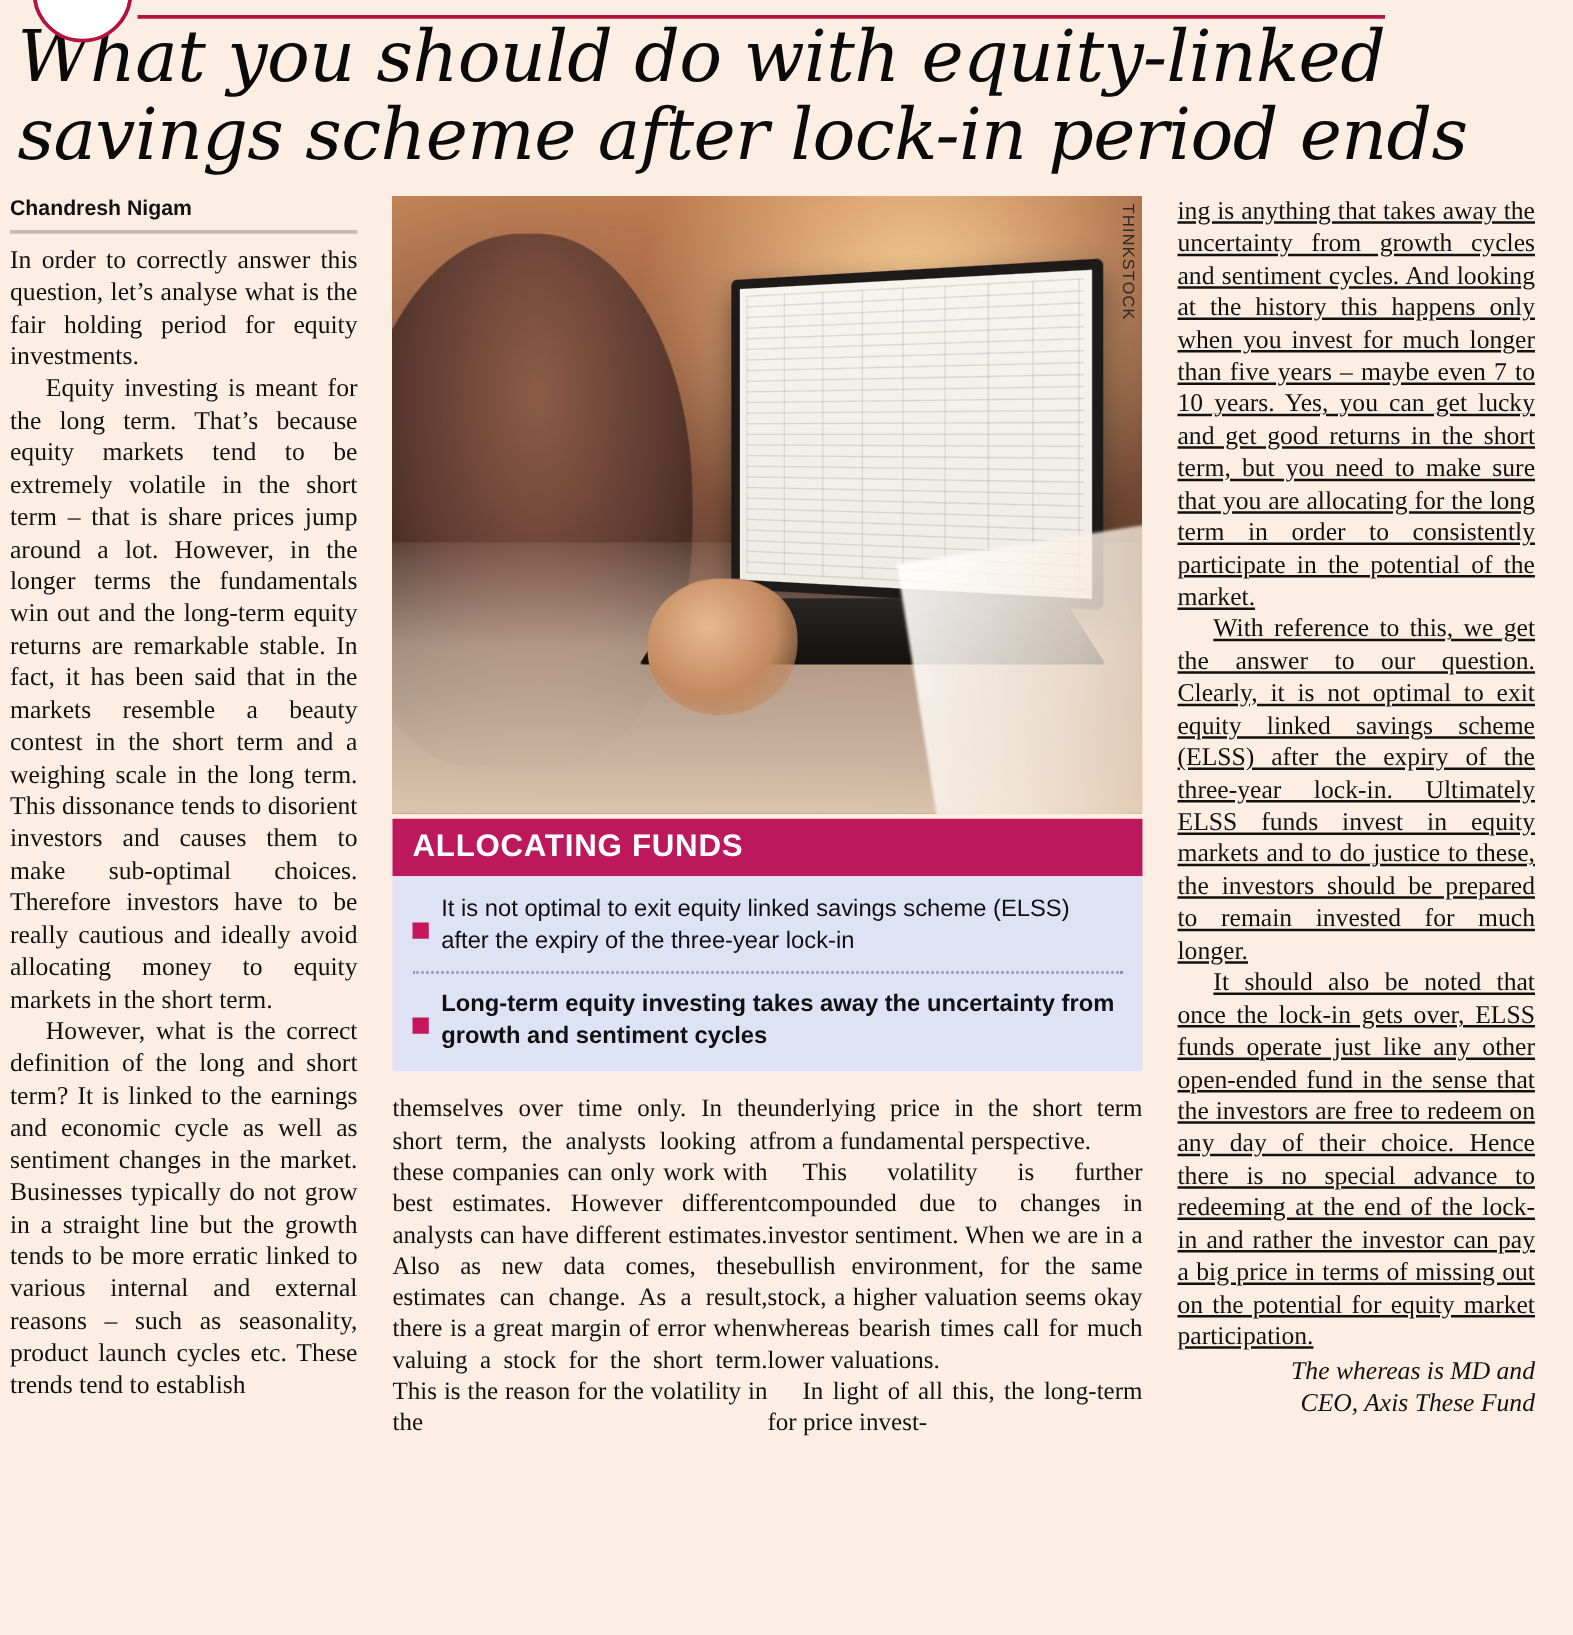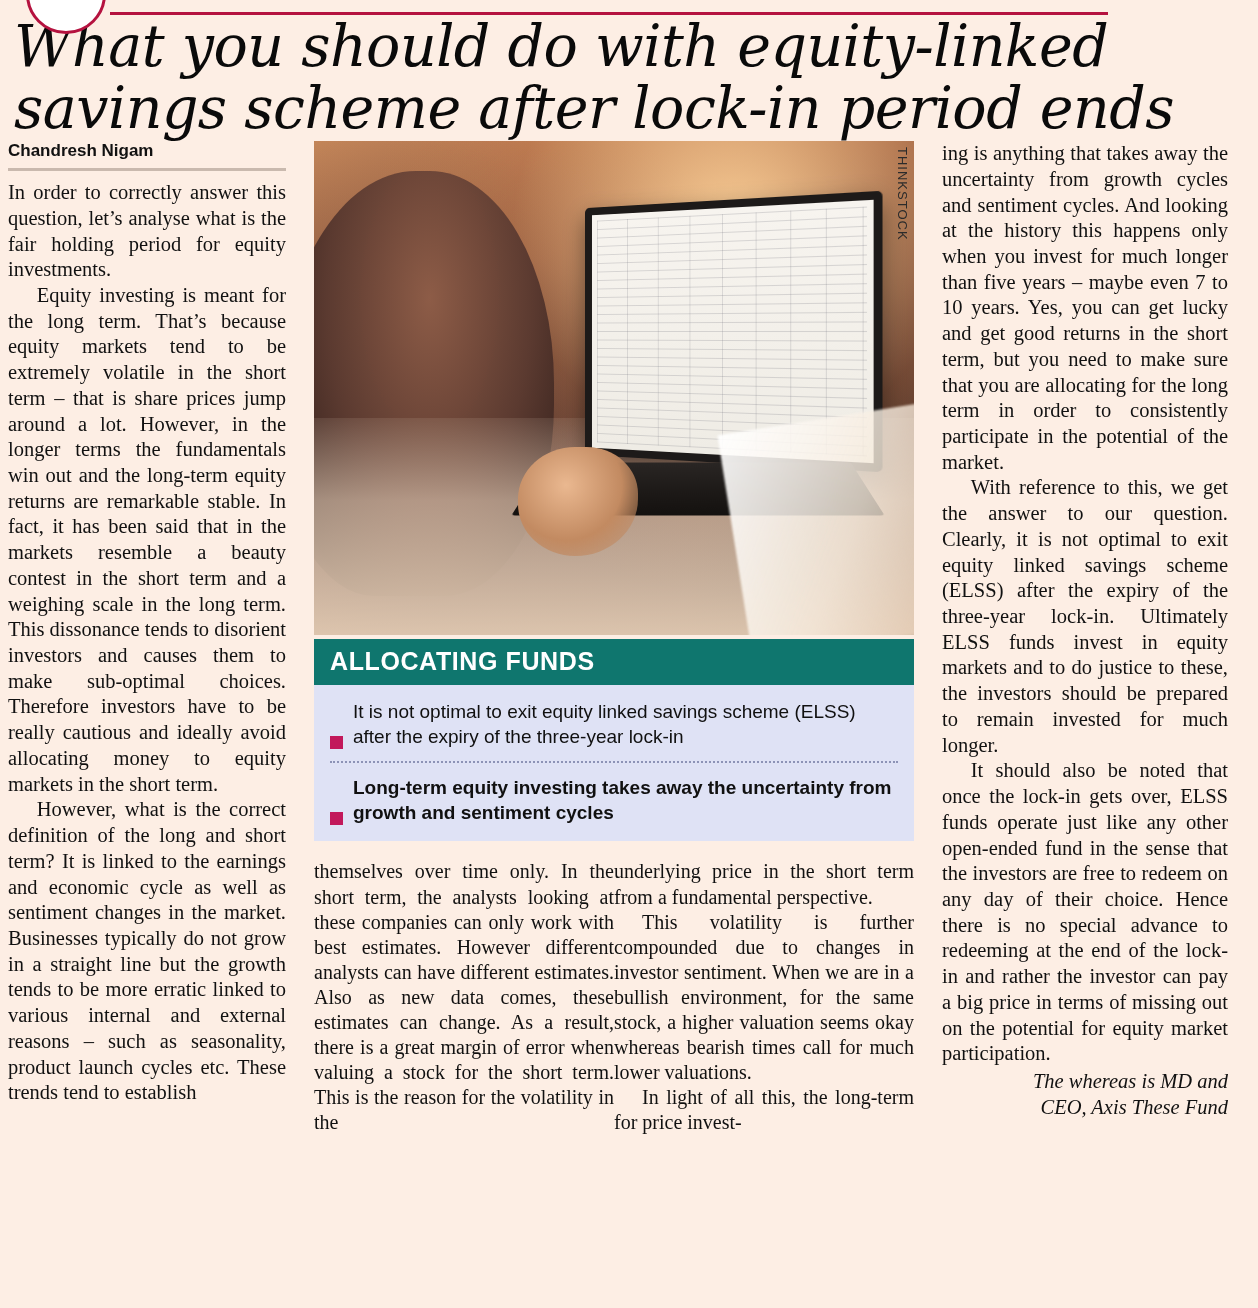--- a/index.html
+++ b/index.html
@@ -51,21 +51,21 @@
     line-height: 1.08;
     letter-spacing: -0.5px;
     color: #0a0a0a;
   }
   .headline .line {
     display: block;
     white-space: nowrap;
   }
   .content {
     position: relative;
-    margin-top: 2px;
+    margin-top: 18px;
     display: flex;
     gap: 0;
     align-items: flex-start;
   }
   
   .col-left {
     width: 292px;
     flex: 0 0 292px;
     padding-right: 14px;
     box-sizing: border-box;
@@ -190,37 +190,37 @@
     letter-spacing: 1px;
     color: #2b2b2b;
     writing-mode: vertical-rl;
     text-orientation: mixed;
   }
   .box {
     margin-top: 4px;
     width: 100%;
   }
   .box-header {
-    background: #0f766e;
+    background: #be185d;
     color: #ffffff;
     font-family: "Liberation Sans", sans-serif;
     font-weight: bold;
     font-size: 25px;
     letter-spacing: 0.6px;
     padding: 8px 16px 9px 16px;
     box-sizing: border-box;
   }
   .box-body {
     background: #dfe2f5;
     padding: 14px 16px 16px 16px;
     box-sizing: border-box;
   }
   .bullet-row {
     display: flex;
-    align-items: flex-end;
+    align-items: center;
     gap: 10px;
   }
   .bullet-sq {
     width: 13px;
     height: 13px;
     background: #c2185b;
     margin-top: 8px;
     flex: 0 0 13px;
   }
   .bullet-txt {
@@ -244,21 +244,21 @@
   }
   .mid-cols p.body { font-size: 20px; }
 
   
   .col-right {
     width: 300px;
     flex: 0 0 300px;
     padding-left: 14px;
     box-sizing: border-box;
   }
-  .col-right p.body { font-size: 20.5px; }
+  .col-right p.body { font-size: 20.5px; text-decoration: underline; }
   .signoff {
     margin-top: 2px;
     font-style: italic;
     font-size: 20.5px;
     line-height: 1.255;
     text-align: right;
   }
 </style>
 </head>
 <body>

